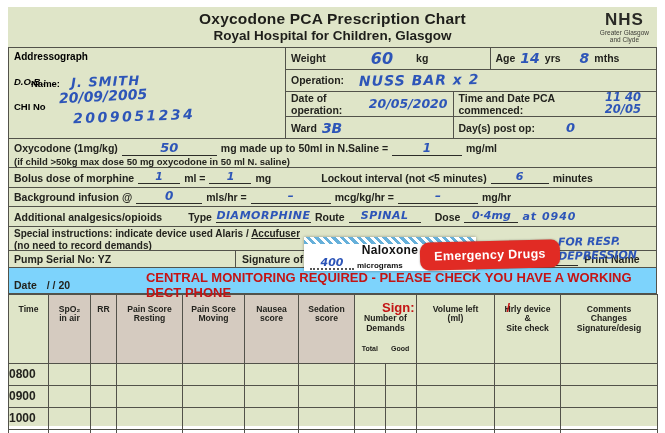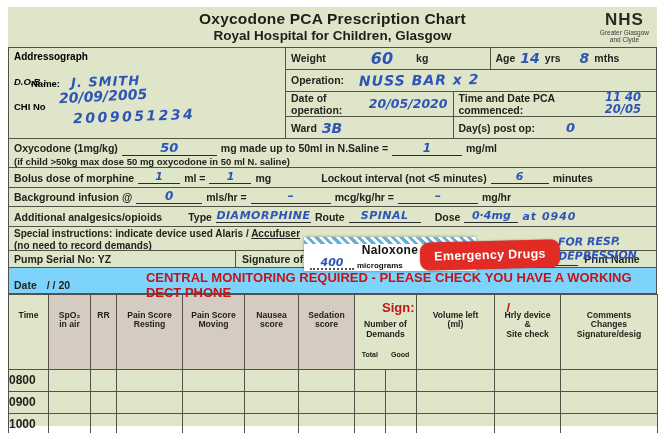--- a/index.html
+++ b/index.html
@@ -72,21 +72,21 @@
   .b-print{width:150px;font-size:11px;letter-spacing:2px;}
   
   .monitor{height:27px;background:#7dd3fc;padding:2px 5px;box-sizing:border-box;}
   .m-l1{display:flex;align-items:center;}
   .m-date{display:flex;gap:10px;width:150px;}
   .warn{color:#c41414;font-weight:bold;font-size:13px;}
   .m-l2{display:flex;margin-left:368px;gap:92px;}
   
   table.obs{border-collapse:collapse;table-layout:fixed;width:649px;}
   table.obs th,table.obs td{border:1.3px solid #52524a;padding:0;box-sizing:border-box;}
-  table.obs th{height:33px;font-size:8.6px;font-weight:bold;color:#23231e;white-space:pre-line;line-height:1.15;text-align:center;vertical-align:top;padding-top:16px;}
+  table.obs th{height:33px;font-size:8.6px;font-weight:bold;color:#23231e;white-space:pre-line;line-height:1.15;text-align:center;vertical-align:top;padding-top:10px;}
   th.pink{background:#d5cbc0;}
   th.dem{vertical-align:top;}
   .dsub{display:flex;justify-content:space-around;font-size:7px;margin-top:1px;}
   table.obs td{height:22px;font-size:12px;font-weight:bold;color:#23231e;}
   td.time{padding-left:4px;text-align:left;}
   
   .naloxone{position:absolute;left:296px;top:230px;width:172px;height:34px;background:#ffffff;box-shadow:0 0 3px rgba(0,0,0,.35);z-index:5;}
   .hatch{height:7px;background:repeating-linear-gradient(45deg,#66b0da 0 3px,#ffffff 3px 6px);}
   .nx-name{font-size:12px;font-weight:bold;color:#111;text-align:center;line-height:1.1;letter-spacing:.3px;}
   .nx-line{display:flex;align-items:flex-end;padding:0 6px;gap:3px;}

